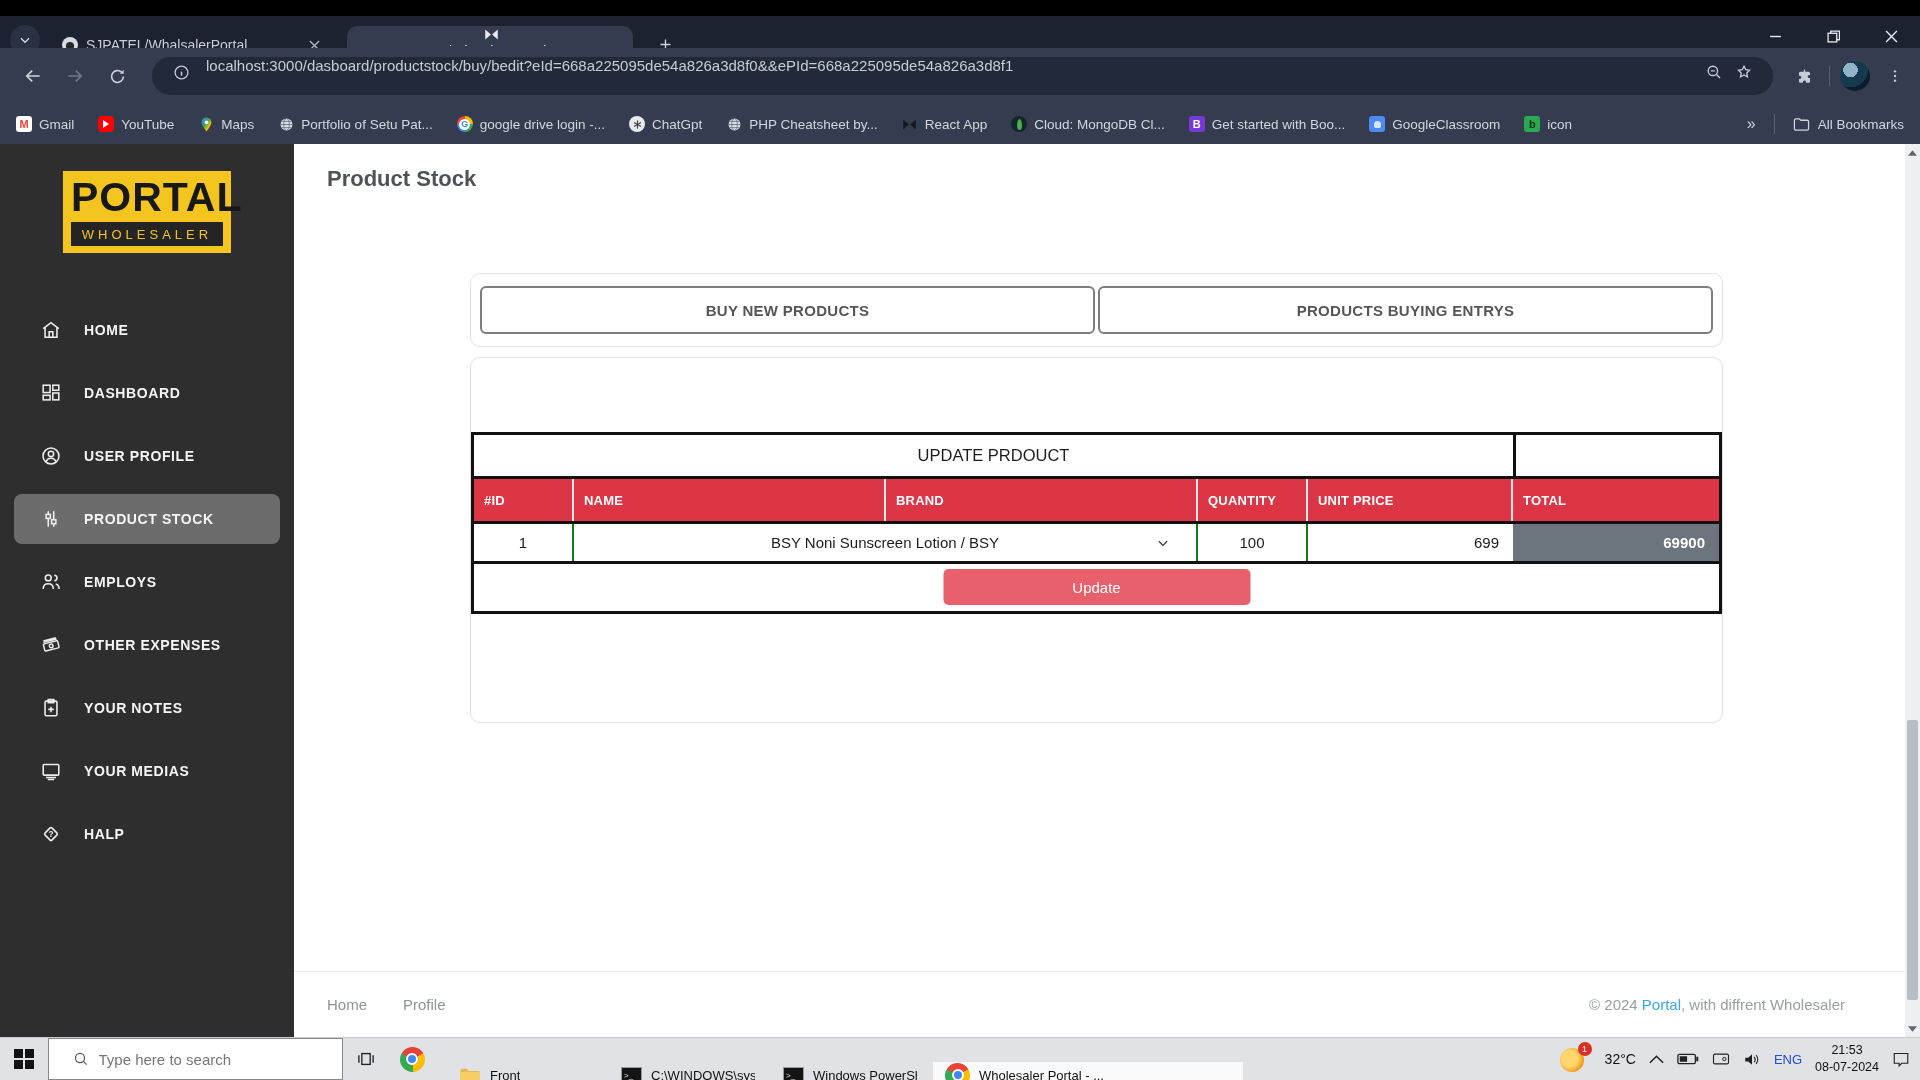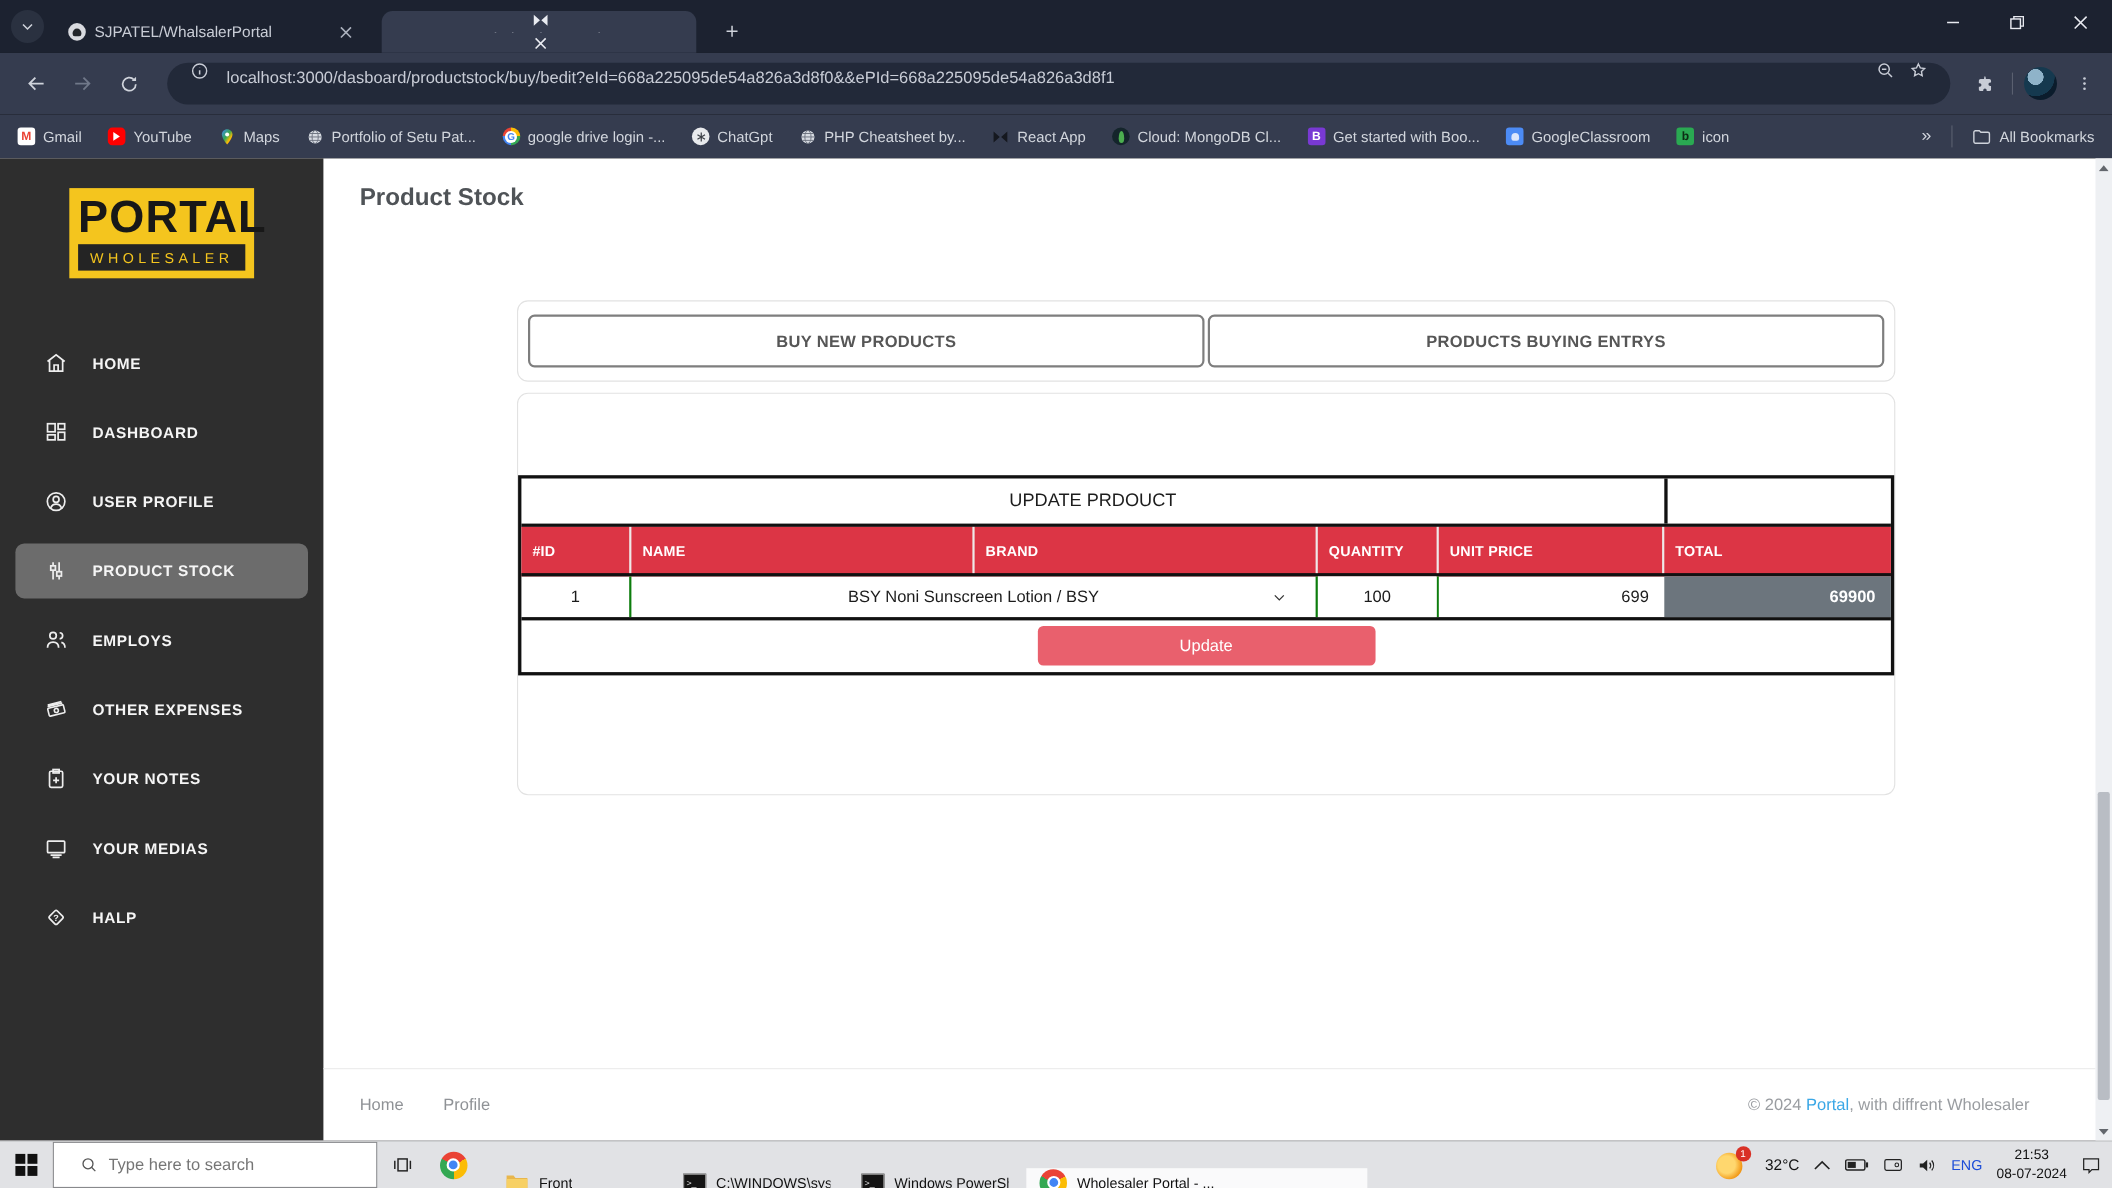--- a/index.html
+++ b/index.html
@@ -1,39 +1,39 @@
 <!DOCTYPE html>
 <html><head>
 <meta charset="utf-8">
 <style>
   * { margin:0; padding:0; box-sizing:border-box; }
   html,body { width:1920px; height:1080px; overflow:hidden; background:#000; }
   body { font-family:"Liberation Sans", sans-serif; }
   .screen { position:relative; width:1920px; height:1080px; overflow:hidden; }
 
   
-  .tabstrip { position:absolute; left:0; top:0; width:1920px; height:48px; background:#1c2230; }
+  .tabstrip { position:absolute; left:0; top:16px; width:1920px; height:48px; background:#1c2230; }
   .tab-search-btn { position:absolute; left:10px; top:9px; width:30px; height:30px; border-radius:50%;
     background:#2a3140; display:flex; align-items:center; justify-content:center; }
   .tab { position:absolute; top:10px; height:38px; display:flex; align-items:center; padding:0 10px 0 12px; }
   .tab1 { left:49px; width:284px; }
   .tab2 { left:347px; width:286px; background:#353c4f; border-radius:10px 10px 0 0;flex-direction:column; }
   .tab-title { flex:1; font-size:14px; color:#c9cdd6; white-space:nowrap; overflow:hidden; margin:0 8px; }
   .tab2 .tab-title { color:#e9ebf1; }
   .favicon { width:17px; height:17px; flex:0 0 auto; display:flex; align-items:center; justify-content:center; }
   .gh-circle { width:16px; height:16px; border-radius:50%; background:#d9dbe0; position:relative; }
   .gh-circle:after { content:""; position:absolute; left:4px; top:5px; width:8px; height:7px; border-radius:4px 4px 2px 2px; background:#23262b; }
   .tab-close { width:18px; height:18px; display:flex; align-items:center; justify-content:center; border-radius:50%; }
   .newtab-btn { position:absolute; left:650px; top:13px; width:30px; height:30px; display:flex; align-items:center; justify-content:center; }
   .win-controls { position:absolute; right:0; top:0; height:40px; display:flex; }
   .win-btn { width:58px; height:40px; display:flex; align-items:center; justify-content:center; }
 
   .toolbar { position:absolute; left:0; top:48px; width:1920px; height:56px; background:#353c4f; display:flex; align-items:center; padding:0 10px 0 16px; }
   .nav-ic { width:34px; height:34px; display:flex; align-items:center; justify-content:center; margin-right:8px; border-radius:50%; }
-  .url-pill { flex:1; height:38px; margin:0 10px; background:#222939; border-radius:19px; display:flex; align-items:flex-end; padding:16px 14px; min-width:0; }
+  .url-pill { flex:1; height:38px; margin:0 10px; background:#222939; border-radius:19px; display:flex; align-items:flex-start; padding:0 14px; min-width:0; }
   .url-text { flex:1; color:#c8ccd6; font-size:15px; white-space:nowrap; overflow:hidden; margin-left:10px; }
   .pill-ic { width:30px; height:30px; display:flex; align-items:center; justify-content:center; flex:0 0 auto; }
   .tb-right { display:flex; align-items:center; gap:10px; margin-left:6px; }
   .tb-divider { width:1px; height:20px; background:#5a6070; }
   .avatar { width:30px; height:30px; border-radius:50%; background:radial-gradient(circle at 35% 30%, #8fb3c9 0 25%, #15394f 26% 60%, #0b1c2c 61%); }
 
   .bmbar { position:absolute; left:0; top:104px; width:1920px; height:40px; background:#353c4f; display:flex; align-items:center; padding:0 16px; }
   .bm { display:flex; align-items:center; gap:7px; margin-right:24px; }
   .bm-label { font-size:13.5px; color:#d2d6dd; white-space:nowrap; }
   .bm-ic { width:16px; height:16px; border-radius:3px; display:flex; align-items:center; justify-content:center; flex:0 0 auto; font-size:11px; font-weight:bold; }

